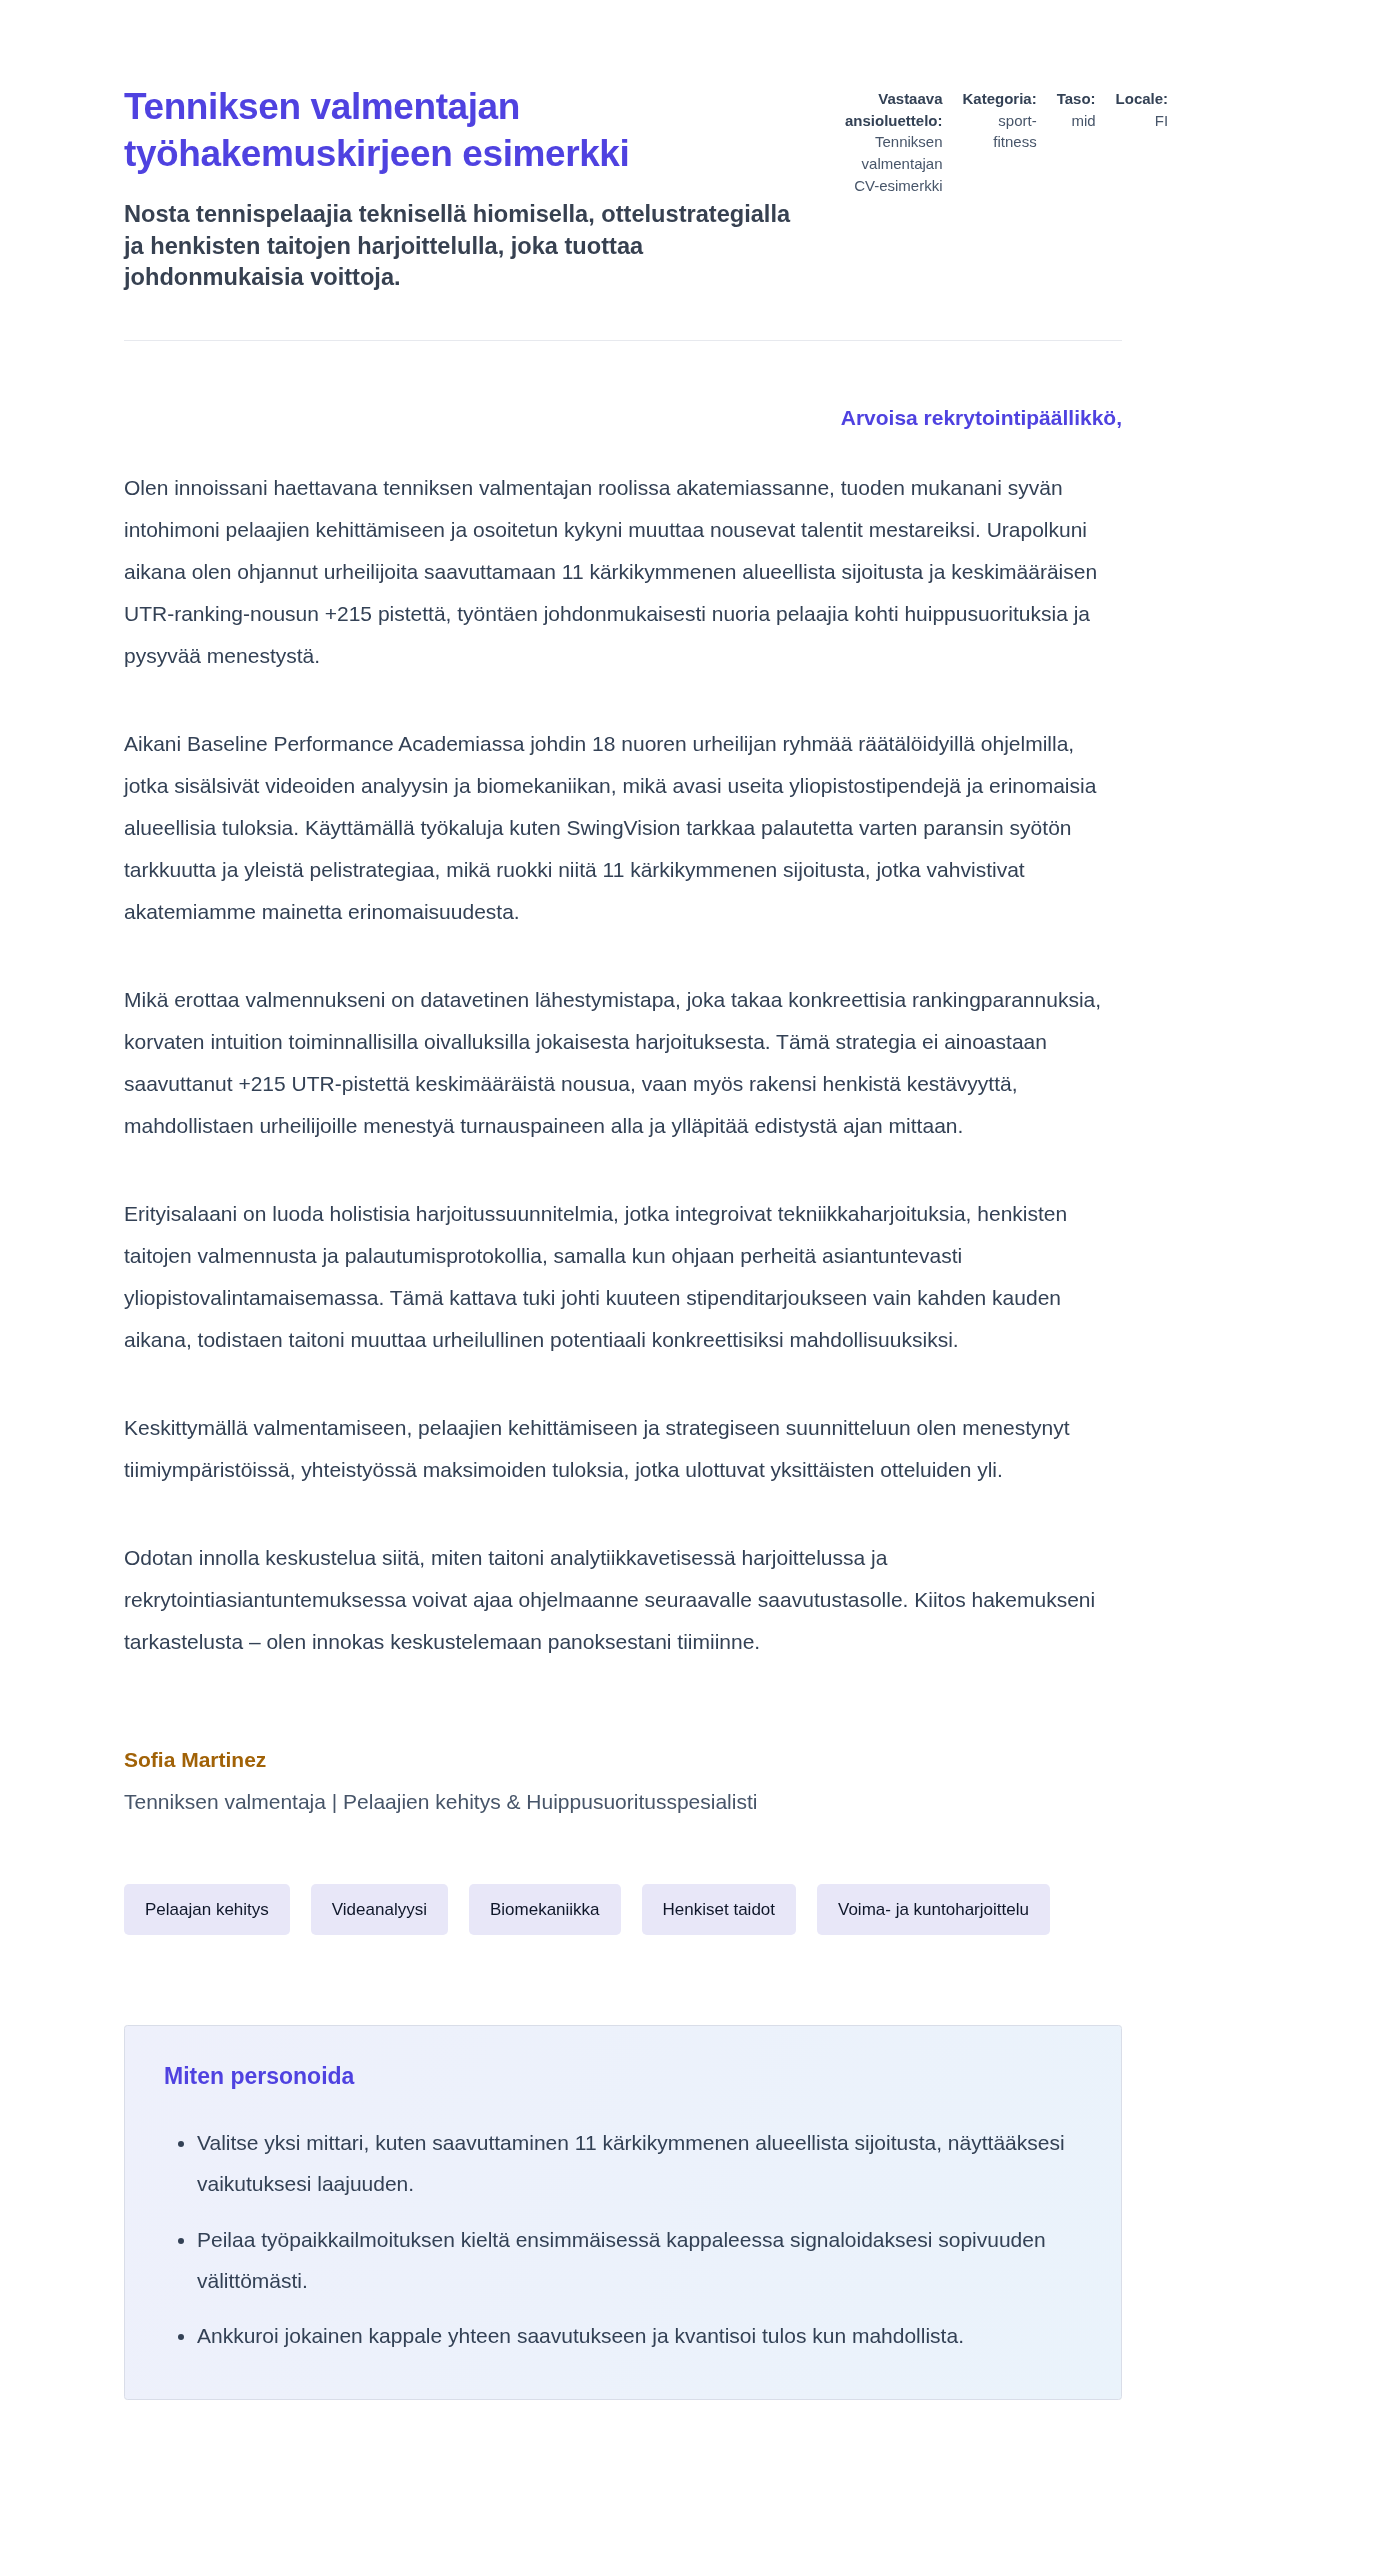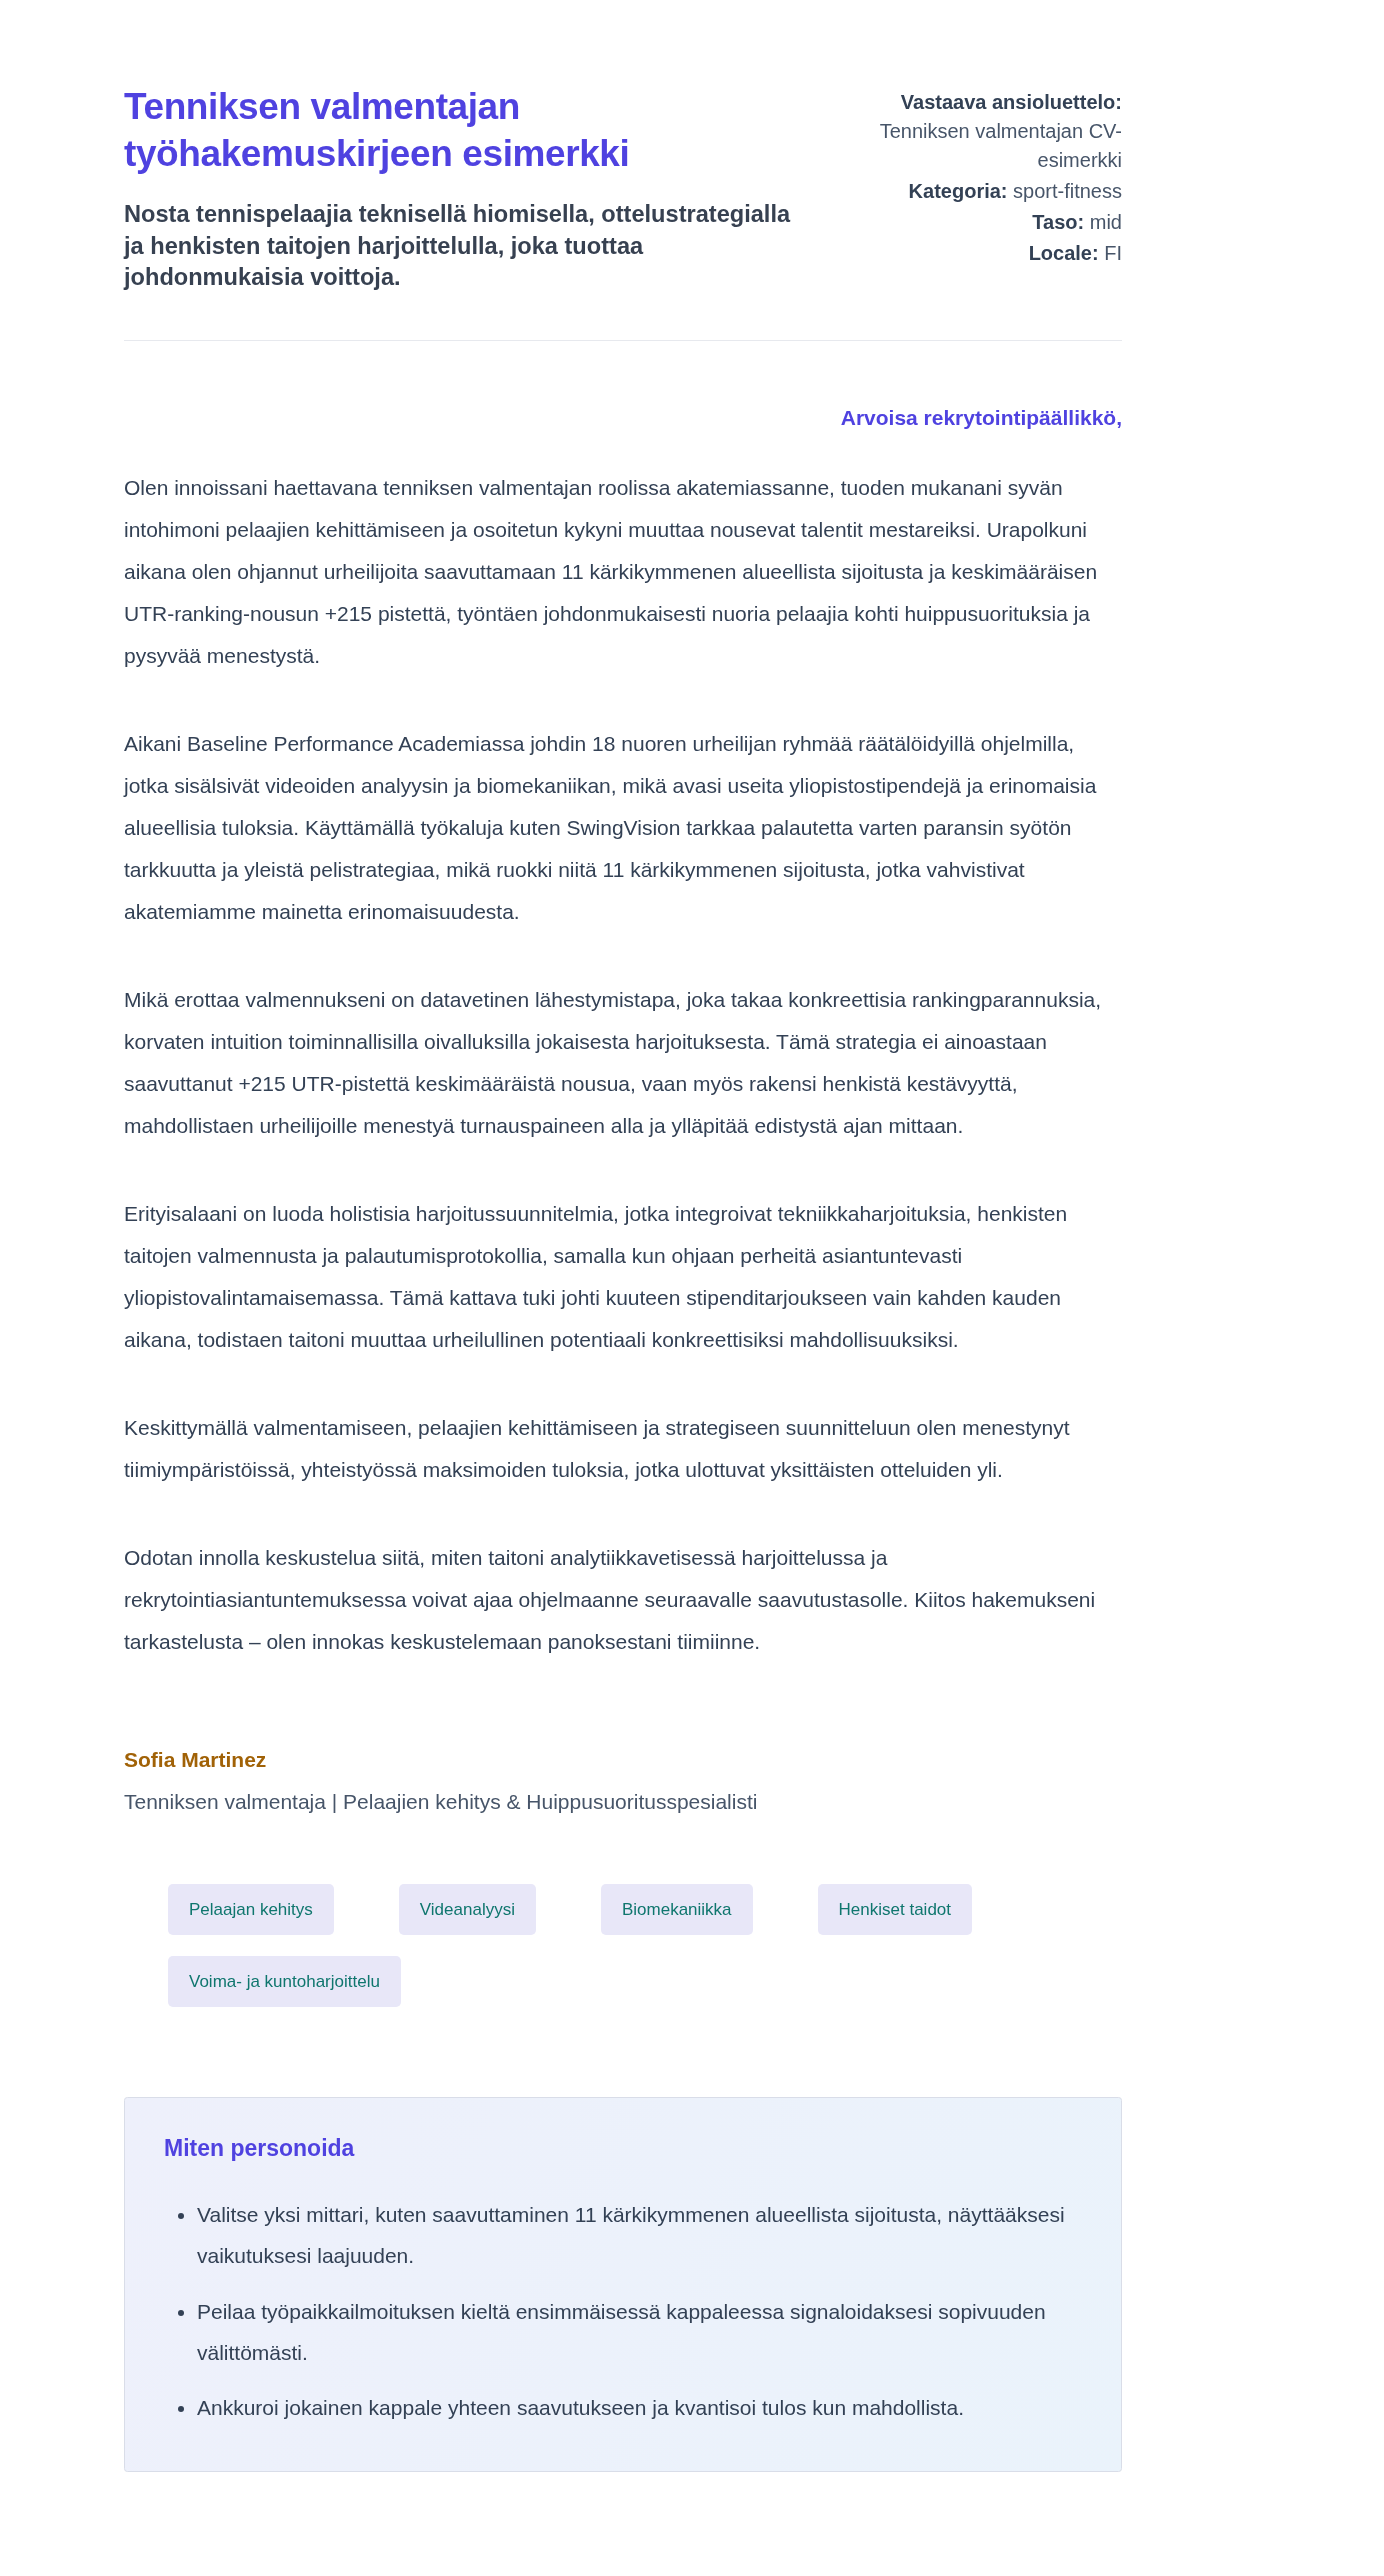--- a/index.html
+++ b/index.html
@@ -33,26 +33,26 @@
     max-width:733px;
     font-size:23.6px;
     line-height:1.35;
     font-weight:600;
     color:#374151;
   }
   .meta {
     flex:0 0 277px;
     width:277px;
     text-align:right;
-    font-size:20px;
+    font-size:15px;
     line-height:1.45;
     color:#475569;
     display:flex;
-    flex-direction:column;
-    gap:2px;
+    flex-direction:row;
+    gap:20px;
     padding-top:4.9px;
   }
   .meta .label { font-weight:700; color:#334155; }
   
   .divider { border:none; border-top:1.6px solid #e7e9ee; margin:46px 0 0 0; }
   
   .greeting {
     margin:65px 0 0 0;
     font-size:21px;
     font-weight:700;
@@ -74,27 +74,26 @@
   }
   .sig-role {
     margin:18px 0 0 0;
     font-size:21px;
     color:#475569;
   }
   
   .tags { margin:70px 0 0 0; display:flex; flex-wrap:wrap; gap:21px; }
   .tag {
     background:#e8e7f8;
-    color:#0f766e;
+    color:#0f172a;
     font-size:17px;
     font-weight:500;
     padding:15.5px 21px;
     border-radius:4.9px;
     white-space:nowrap;
-    margin-left:44px;
   }
   
   .callout {
     margin:90px 0 0 0;
     background:linear-gradient(115deg,#eef0fb 0%,#eaf3fb 100%);
     border:0.8px solid #d9dde8;
     border-radius:3.3px;
     padding:37px 39px 42px 39px;
     box-sizing:border-box;
   }

